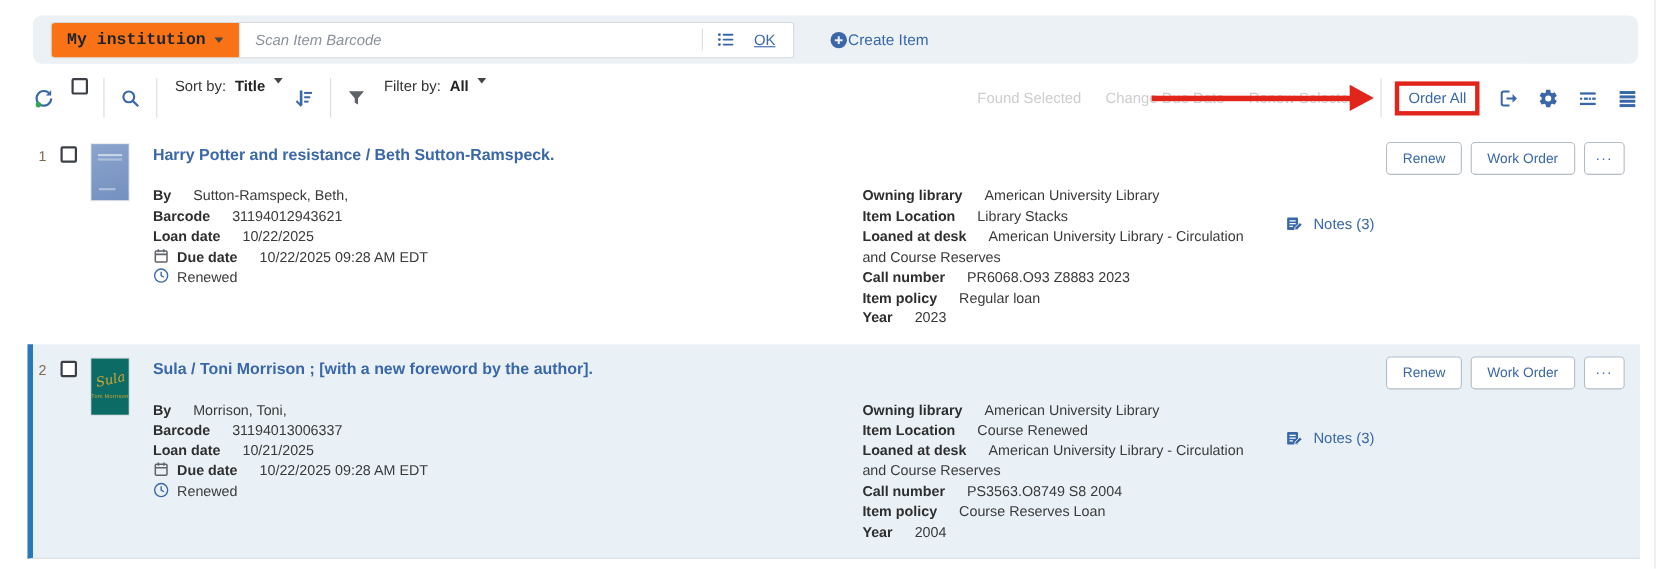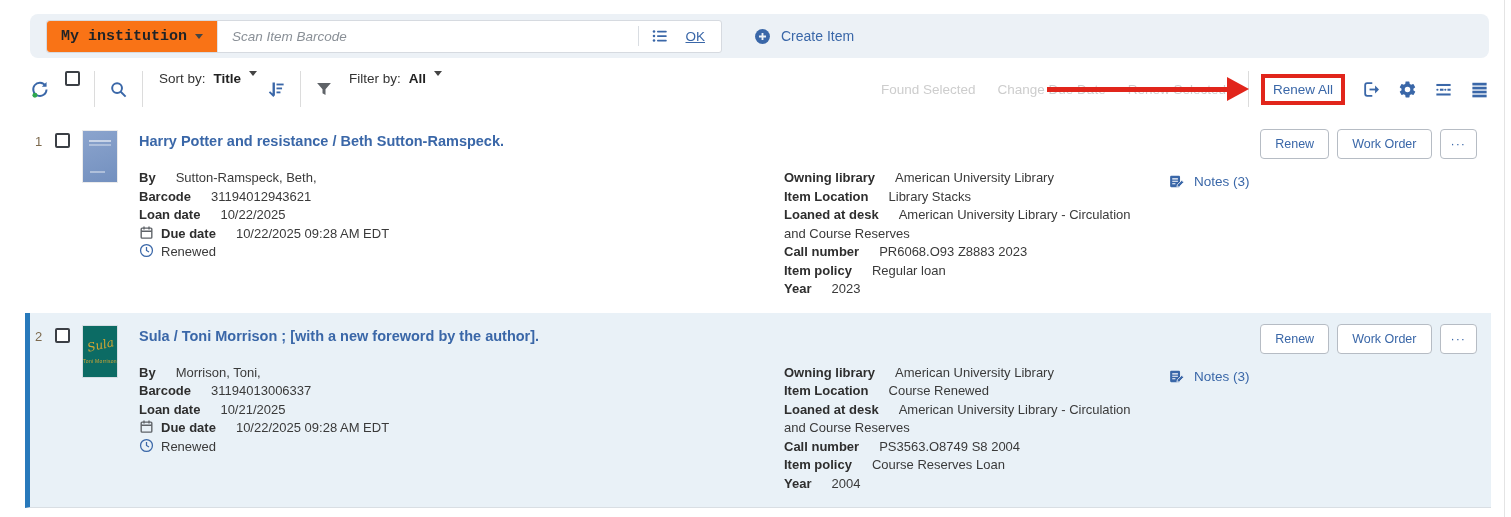--- a/index.html
+++ b/index.html
@@ -30,21 +30,21 @@
   }
   .barcode-input::placeholder { font-style:italic; color:#8a9097; }
   .mini-vdiv { width:1px; height:20px; background:#d9dde2; }
   .icon-btn { background:none; border:none; cursor:pointer; display:flex; align-items:center; padding:0; }
   .list-icon-btn { margin:0 12px; }
   .ok-btn {
     background:none; border:none; cursor:pointer; font-family:inherit;
     color:#3a67a8; font-size:13.5px; font-weight:500; margin:0 16px 0 4px;text-decoration:underline;
   }
   .create-item {
-    display:flex; align-items:center; gap:10px; margin-left:32px; cursor:pointer;
+    display:flex; align-items:center; margin-left:32px; cursor:pointer;
     color:#3a67a8; font-size:14px; text-decoration:none;
   }
 
   
   .toolbar {
     margin:10px 22px 0 30px; height:42px; display:flex; align-items:center; position:relative;
   }
   .tb-left { display:flex; }
   .vsep { width:1px; height:36px; background:#dcdcdc; margin:0 14px; }
   .tb-icon { display:flex; align-items:center; cursor:pointer; background:none; border:none; padding:0; }
@@ -88,21 +88,21 @@
   }
   .more-btn { padding:0 10px; letter-spacing:1px; }
   .row-cols { display:flex; margin-top:10px; }
   .col-left { width:645px; line-height:18.5px; }
   .col-right { width:350px; line-height:18.5px; }
   .field { font-size:13px; color:#3a3a3a; }
   .fl { font-weight:700; color:#2e2e2e; }
   .fv { margin-left:20px; }
   .iconline { display:flex; align-items:flex-start; gap:7px; }
   .iconline .svgwrap { display:flex; }
-  .col-notes { margin-left:34px; padding-top:4px; }
+  .col-notes { margin-left:34px; padding-top:4px;margin-top:22px; }
   .notes-link { display:flex; align-items:center; gap:9px; color:#3a67a8; font-size:13.5px; text-decoration:none; cursor:pointer; }
 </style>
 </head>
 <body>
 
 <div class="searchbar">
   <div class="search-composite">
     <button class="scope-btn">
       <span>My institution</span>
       <span class="caret" style="margin:0"></span>
@@ -171,21 +171,21 @@
     <span class="tb-value">All</span>
     <span class="caret"></span>
   </div>
 
   <div class="tb-right">
     <span class="disabled-action">Found Selected</span>
     <span class="disabled-action">Change Due Date</span>
     <span class="disabled-action">Renew Selected</span>
     <span class="vsep" style="margin:0 12px 0 0"></span>
     <span class="renew-all-box">
-      <button class="renew-all-btn">Renew All</button>
+      <button class="renew-all-btn">Order All</button>
     </span>
     <button class="tb-icon">
       <svg width="19" height="19" viewBox="0 0 24 24">
           <path d="M13 4H6.5A2.5 2.5 0 0 0 4 6.5v11A2.5 2.5 0 0 0 6.5 20H13" fill="none" stroke="#3a67a8" stroke-width="2.3"></path>
           <path d="M9.5 12H19" stroke="#3a67a8" stroke-width="2.3"></path>
           <path d="M16.5 7l5 5-5 5z" fill="#3a67a8"></path>
         </svg>
     </button>
     <button class="tb-icon">
       <svg width="19" height="19" viewBox="0 0 24 24" fill="#3a67a8">

